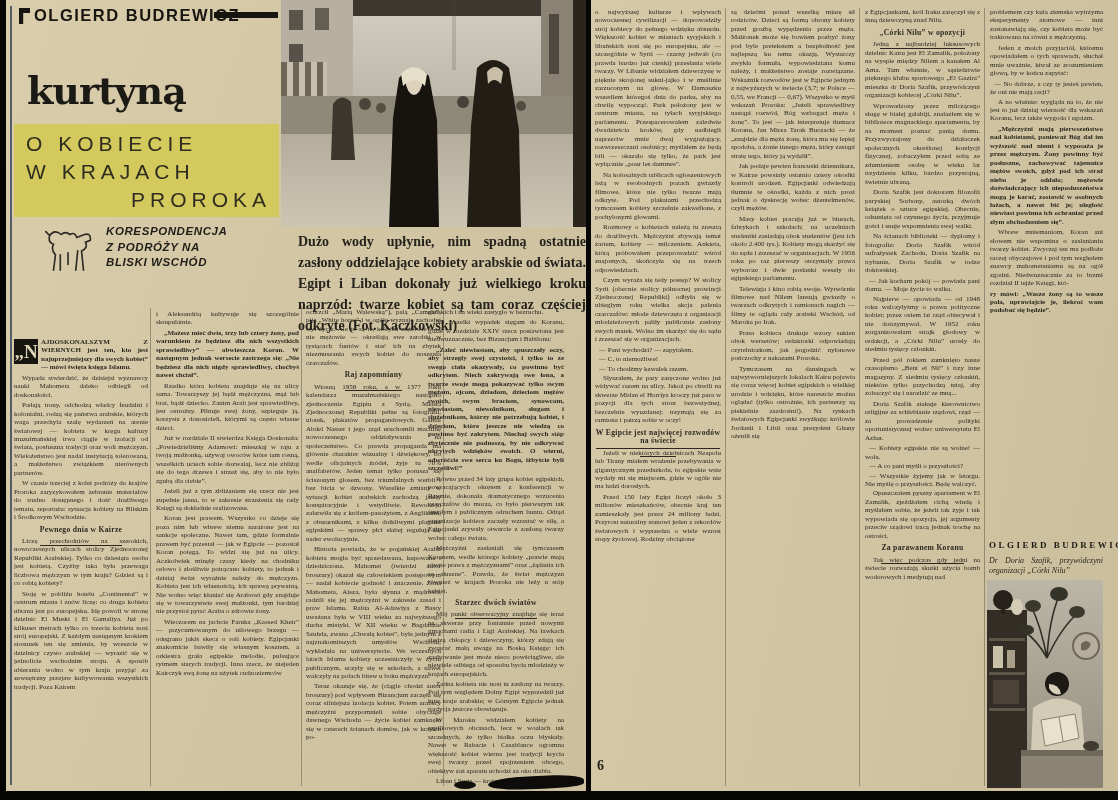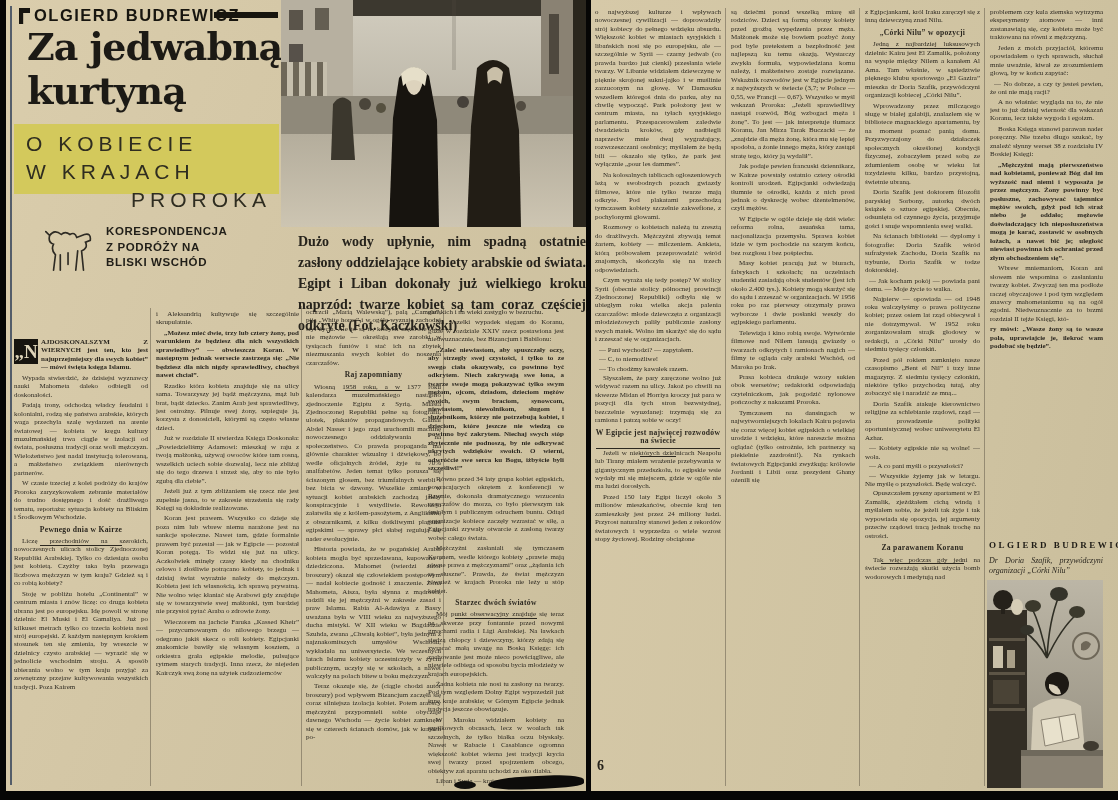--- a/index.html
+++ b/index.html
@@ -16,30 +16,30 @@
           font-weight:bold;font-size:16.5px;letter-spacing:1.5px;color:#17150f;white-space:nowrap;}
   .kicker-bracket{position:absolute;left:13px;top:8px;width:11px;height:16px;background:#17150f;
           clip-path:polygon(0 0,100% 0,100% 32%,38% 32%,38% 100%,0 100%);}
   .kicker-rule{position:absolute;left:208px;top:12px;width:64px;height:6px;background:#17150f;}
 
   .big-title{position:absolute;left:21px;font-family:"DejaVu Serif",serif;font-weight:bold;
           font-size:38px;letter-spacing:-1px;color:#1c1a15;white-space:nowrap;}
   #title-l1{top:24px;}
   #title-l2{top:68px;}
 
-  #subtitle-box{position:absolute;left:8px;top:124px;width:265px;height:70px;background:#d3c95c;}
+  #subtitle-box{position:absolute;left:8px;top:124px;width:265px;height:93px;background:#d3c95c;}
   .sub-line{position:absolute;font-family:"Liberation Sans",sans-serif;font-size:21px;
           letter-spacing:5px;color:#2f2d20;white-space:nowrap;}
   .sub-1{left:12px;top:8px;}
   .sub-2{left:12px;top:36px;}
   .sub-3{right:8px;top:64px;}
 
   #camel{position:absolute;left:34px;top:220px;width:58px;height:58px;}
   #corr{position:absolute;left:100px;top:224px;width:130px;font-family:"Liberation Sans",sans-serif;
-        font-weight:bold;font-size:11.5px;line-height:1.35;letter-spacing:.6px;color:#201e18;}
+        font-weight:bold;font-size:11.5px;line-height:1.35;letter-spacing:.6px;color:#201e18;font-style:italic;}
 
   #street-photo{position:absolute;left:275px;top:0;width:305px;height:227px;background:#8f897b;}
   #photo1-caption{position:absolute;left:292px;top:231px;width:288px;font-weight:bold;
         font-size:14px;line-height:1.5;text-align:justify;color:#26231c;}
 
   .tcol{position:absolute;overflow:hidden;font-size:7px;line-height:8.45px;color:#2c2820;text-align:justify;}
   .tcol p{margin:0 0 2px;text-indent:8px;}
   .tcol p.b-c{text-indent:0;}
   .tcol p.b-b{font-weight:bold;}
   .tcol p.b-d{text-indent:4px;margin-bottom:1px;}
@@ -65,21 +65,20 @@
 
 <div id="stage">
 
   <div class="page" id="left-page">
     <div class="navy-line" style="left:4px;top:6px;width:2px;height:779px;"></div>
 
     <div class="kicker-bracket"></div>
     <div class="kicker">OLGIERD BUDREWICZ</div>
     <div class="kicker-rule"></div>
 
-    <div class="big-title" id="title-l1">Za jedwabną</div>
     <div class="big-title" id="title-l2">kurtyną</div>
 
     <div id="subtitle-box">
       <div class="sub-line sub-1">O KOBIECIE</div>
       <div class="sub-line sub-2">W KRAJACH</div>
       <div class="sub-line sub-3">PROROKA</div>
     </div>
 
     <svg id="camel" viewBox="0 0 60 60">
       <path d="M14 52 L16 36 Q11 31 14 25 Q8 23 10 16 Q15 9 22 15 Q26 11 31 15 Q36 12 38 18 L46 15 Q53 13 52 21 L47 23 Q50 29 43 32 L45 52 M21 36 L21 52 M39 32 L37 52 M29 34 L29 46 M10 16 L6 12" stroke="#2e2b24" fill="none" stroke-width="1.7" stroke-linecap="round"></path>
@@ -194,21 +193,20 @@
         <p class="b-d">— C, to niemożliwe!</p>
         <p class="b-d">— To chodźmy kawałek razem.</p>
         <p class="b-p">Słyszałem, że pary zaręczone wolno już widywać razem na ulicy. Jakoż po chwili na skwerze Midan el Horriya kroczy już para w pozycji dla tych stron bezwstydnej, bezczelnie wyuzdanej: trzymają się za ramiona i patrzą sobie w oczy!</p>
         <div class="col-h"><span>W Egipcie jest najwięcej rozwodów na świecie</span></div>
         <p class="b-p">Jeżeli w niektórych dzielnicach Neapolu lub Tirany miałem wrażenie przebywania w gigantycznym przedszkolu, to egipskie wsie wydały mi się miejscem, gdzie w ogóle nie ma ludzi dorosłych.</p>
         <p class="b-p">Przed 150 laty Egipt liczył około 3 milionów mieszkańców, obecnie kraj ten zamieszkały jest przez 24 miliony ludzi. Przyrost naturalny stanowi jeden z rekordów światowych i wyprzedza o wiele wzrost stopy życiowej. Rodziny obciążone</p>
       </div>
     <div class="tcol" style="left:140px;top:8px;width:124px;height:778px;">
         <p class="b-c">są dziećmi ponad wszelką miarę sił rodziców. Dzieci są formą obrony kobiety przed groźbą wypędzenia przez męża. Małżonek może się bowiem pozbyć żony pod byle pretekstem a bezpłodność jest najlepszą ku temu okazją. Wystarczy zwykła formuła, wypowiedziana komu należy, i małżeństwo zostaje rozwiązane. Wskaźnik rozwodów jest w Egipcie jednym z najwyższych w świecie (3,7; w Polsce — 0,55, we Francji — 0,67). Wszystko w myśl wskazań Proroka: „Jeżeli sprawiedliwy nastąpi rozwód, Bóg wzbogaci męża i żonę”. To jest — jak interpretuje tłumacz Koranu, Jan Mirza Tarak Buczacki — że „znajdzie dla męża żonę, która mu się lepiej spodoba, a żonie innego męża, który zastąpi stratę tego, który ją wydalił”.</p>
         <p class="b-p">Jak podaje pewien francuski dziennikarz, w Kairze powstały ostatnio cztery ośrodki kontroli urodzeń. Egipcjanki odwiedzają tłumnie te ośrodki, każda z nich prosi jednak o dyskrecję wobec dżentelmenów, czyli mężów.</p>
-        <p class="b-p">W Egipcie w ogóle dzieje się dziś wiele: reforma rolna, asuańska tama, nacjonalizacja przemysłu. Sprawa kobiet idzie w tym pochodzie na szarym końcu, bez rozgłosu i bez pośpiechu.</p>
         <p class="b-p">Masy kobiet pracują już w biurach, fabrykach i szkołach; na uczelniach studentki zasiadają obok studentów (jest ich około 2.400 tys.). Kobiety mogą skarżyć się do sądu i zrzeszać w organizacjach. W 1956 roku po raz pierwszy otrzymały prawa wyborcze i dwie posłanki weszły do egipskiego parlamentu.</p>
         <p class="b-p">Telewizja i kino robią swoje. Wytwórnie filmowe nad Nilem lansują gwiazdy o twarzach odkrytych i ramionach nagich — filmy te ogląda cały arabski Wschód, od Maroka po Irak.</p>
         <p class="b-p">Prasa kobieca drukuje wzory sukien obok wersetów; redaktorki odpowiadają czytelniczkom, jak pogodzić nylonowe pończochy z nakazami Proroka.</p>
         <p class="b-p">Tymczasem na dansingach w najwytworniejszych lokalach Kairu pojawia się coraz więcej kobiet egipskich o wielkiej urodzie i wdzięku, które nareszcie można oglądać (tylko ostrożnie, ich partnerzy są piekielnie zazdrośni!). Na rynkach światowych Egipcjanki zwyżkują: królowie Jordanii i Libii oraz prezydent Ghany ożenili się</p>
       </div>
     <div class="tcol" style="left:274px;top:8px;width:115px;height:778px;">
         <p class="b-c">z Egipcjankami, król Iraku zaręczył się z inną dziewczyną znad Nilu.</p>
         <div class="col-h"><span>„Córki Nilu” w opozycji</span></div>
         <p class="b-p">Jedną z najbardziej luksusowych dzielnic Kairu jest El Zamalik, położony na wyspie między Nilem a kanałem Al Ama. Tam właśnie, w sąsiedztwie pięknego klubu sportowego „El Gazira” mieszka dr Doria Szafik, przywódczyni organizacji kobiecej „Córki Nilu”.</p>
         <p class="b-p">Wprowadzony przez milczącego sługę w białej galabiji, znalazłem się w bibliotece magnackiego apartamentu, by na moment poznać panią domu. Przyzwyczajony do działaczek społecznych określonej kondycji fizycznej, zobaczyłem przed sobą ze zdumieniem osobę w wieku lat trzydziestu kilku, bardzo przystojną, świetnie ubraną.</p>
@@ -223,21 +221,20 @@
         <p class="b-d">— Wszystkie żyjemy jak w letargu. Nie myślę o przyszłości. Będę walczyć.</p>
         <p class="b-p">Opuszczałem pyszny apartament w El Zamalik, zjeżdżałem cichą windą i myślałem sobie, że jeżeli tak żyje i tak wypowiada się opozycja, jej argumenty przeciw rządowi tracą jednak trochę na ostrości.</p>
         <div class="col-h"><span>Za parawanem Koranu</span></div>
         <p class="b-p">Tak więc podczas gdy jedni na świecie rozważają skutki użycia bomb wodorowych i medytują nad</p>
       </div>
     <div class="tcol" style="left:399px;top:8px;width:113px;height:528px;">
         <p class="b-c">problemem czy kula ziemska wytrzyma eksperymenty atomowe — inni zastanawiają się, czy kobieta może być traktowana na równi z mężczyzną.</p>
         <p class="b-p">Jeden z moich przyjaciół, któremu opowiadałem o tych sprawach, słuchał mnie uważnie, kiwał ze zrozumieniem głową, by w końcu zapytać:</p>
         <p class="b-d">— No dobrze, a czy ty jesteś pewien, że oni nie mają racji?</p>
         <p class="b-p">A no właśnie: wygląda na to, że nie jest to już dzisiaj wierność dla wskazań Koranu, lecz także wygoda i egoizm.</p>
-        <p class="b-p">Boska Księga stanowi parawan nader poręczny. Nie trzeba długo szukać, by znaleźć słynny werset 38 z rozdziału IV Boskiej Księgi:</p>
         <p class="b-b">„Mężczyźni mają pierwszeństwo nad kobietami, ponieważ Bóg dał im wyższość nad niemi i wyposaża je przez mężczyzn. Żony powinny być posłuszne, zachowywać tajemnice mężów swoich, gdyż pod ich straż niebo je oddało; mężowie doświadczający ich nieposłuszeństwa mogą je karać, zostawić w osobnych łożach, a nawet bić je; uległość niewiast powinna ich ochraniać przed złym obchodzeniem się”.</p>
         <p class="b-p">Wbrew mniemaniom, Koran ani słowem nie wspomina o zasłanianiu twarzy kobiet. Zwyczaj ten ma podłoże raczej obyczajowe i pod tym względem znawcy mahometanizmu są na ogół zgodni. Niedwuznacznie za to brzmi rozdział II tejże Księgi, któ-</p>
         <p class="b-c b-b">ry mówi: „Wasze żony są to wasze pola, uprawiajcie je, ilekroć wam podobać się będzie”.</p>
       </div>
 
     <div id="page-number">6</div>
     <div id="signature">OLGIERD BUDREWICZ</div>
     <div id="portrait-caption">Dr Doria Szafik, przywódczyni organizacji „Córki Nilu”</div>
 
     <svg id="portrait-photo" viewBox="0 0 116 208" preserveAspectRatio="none">

